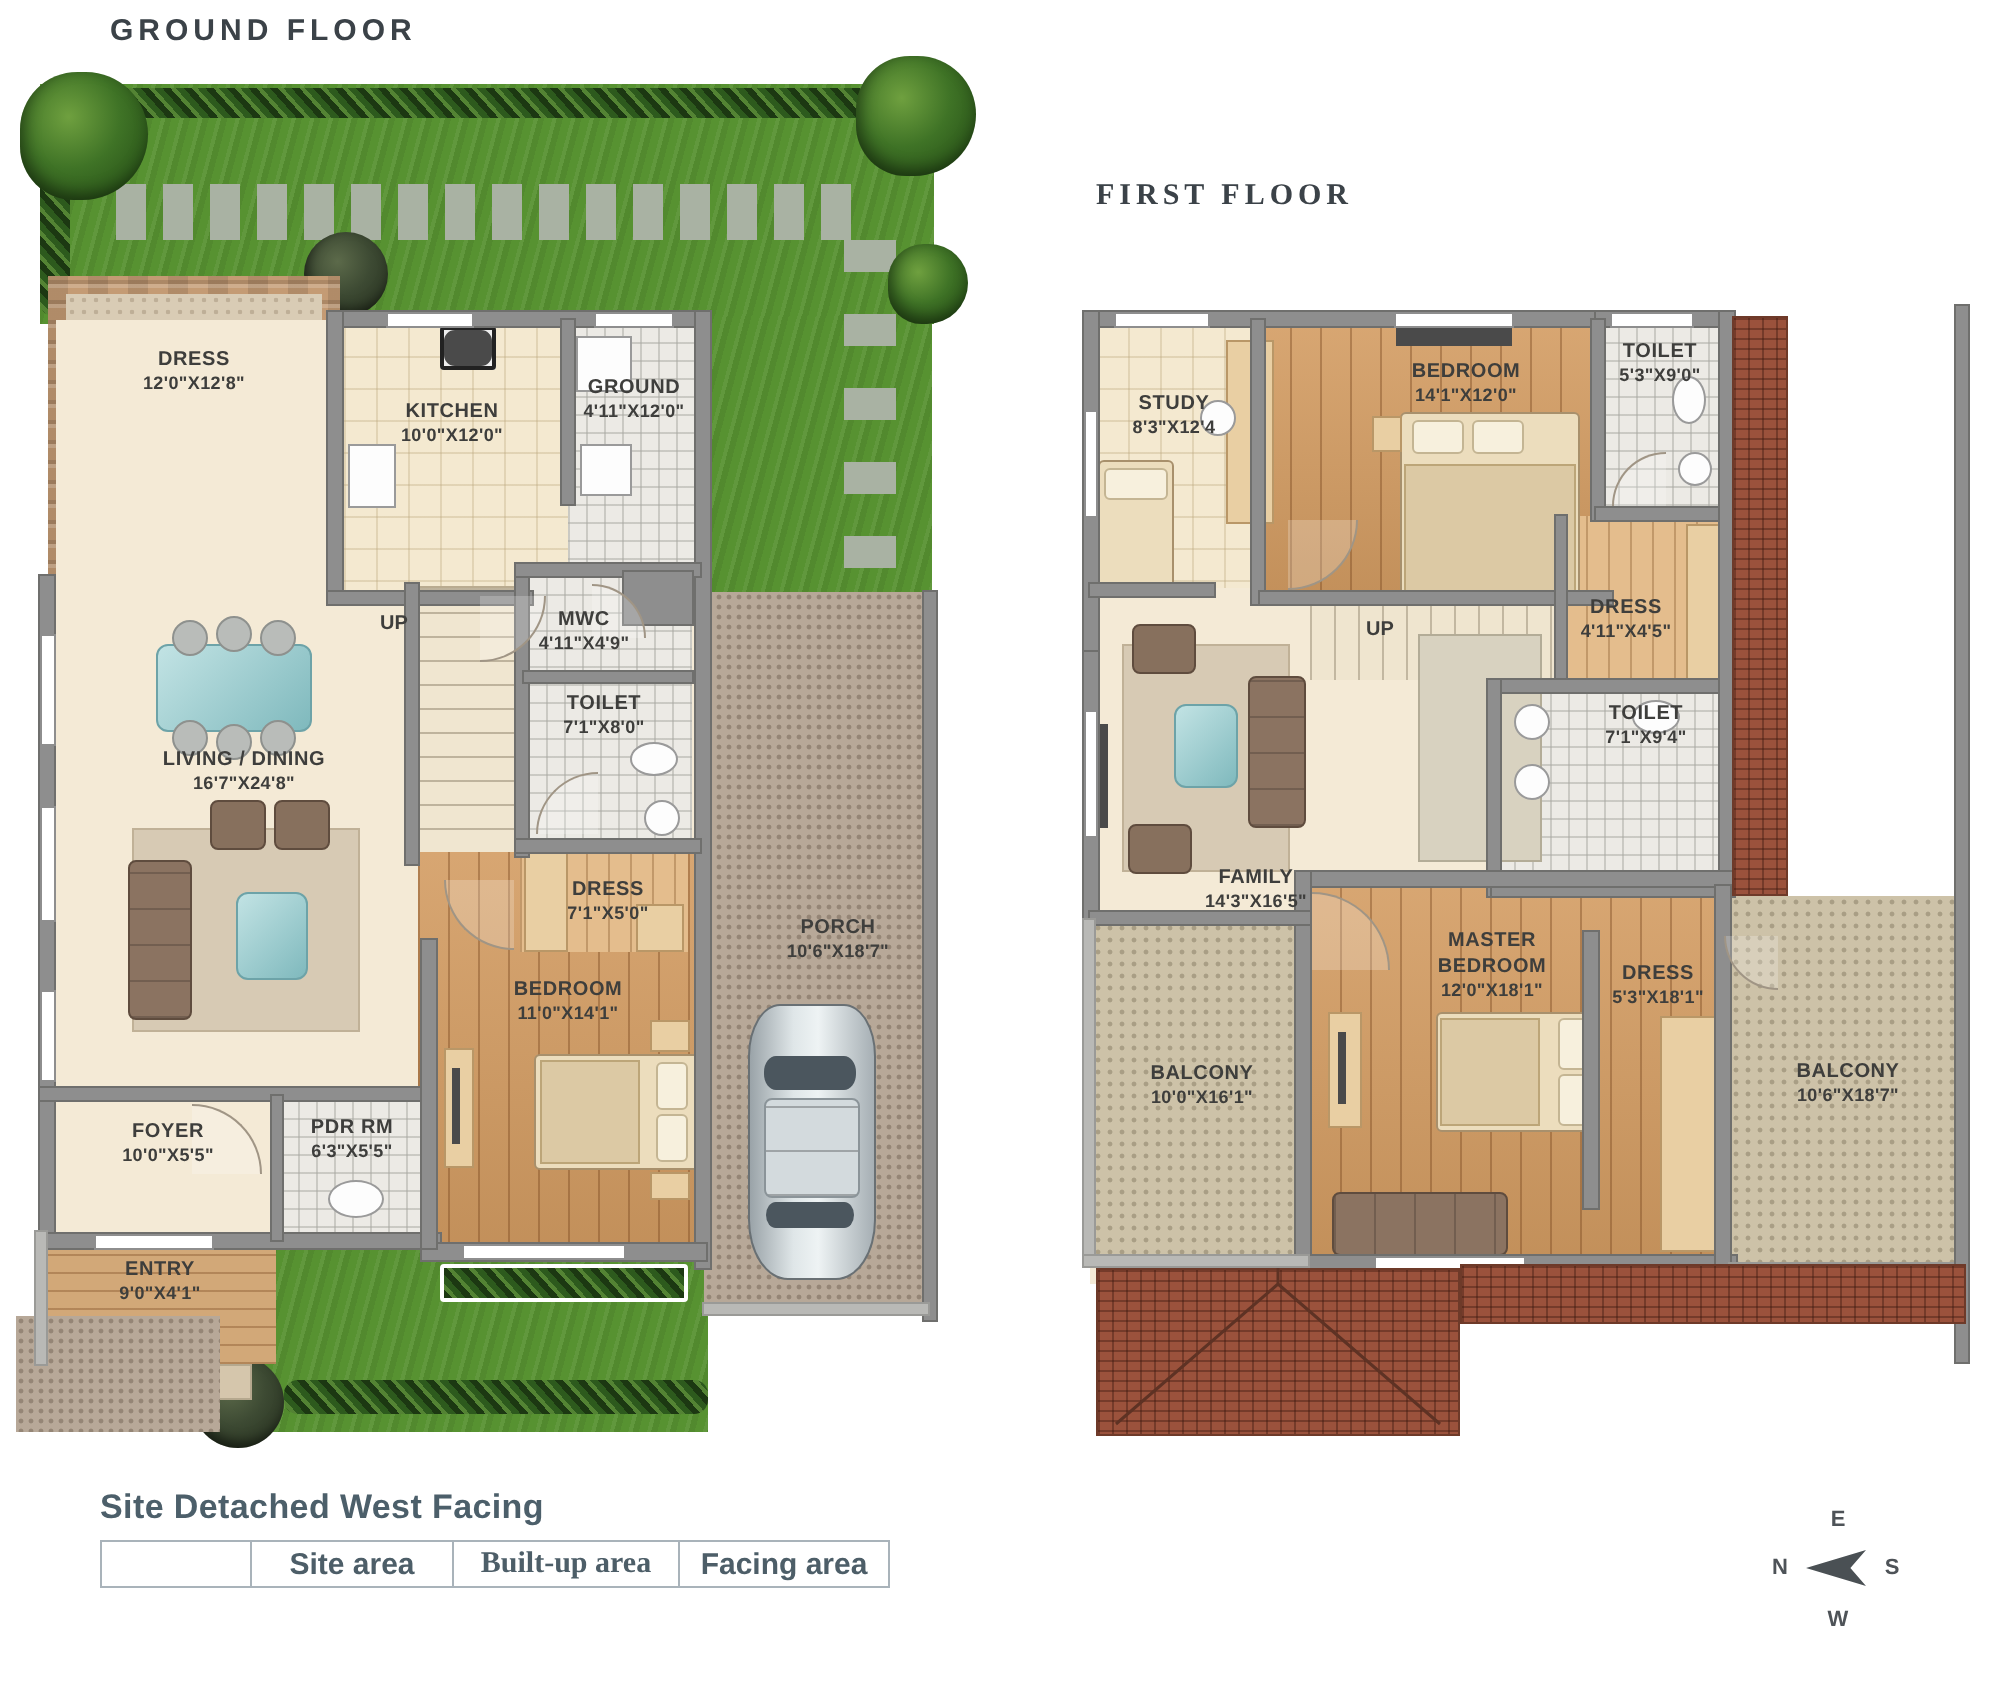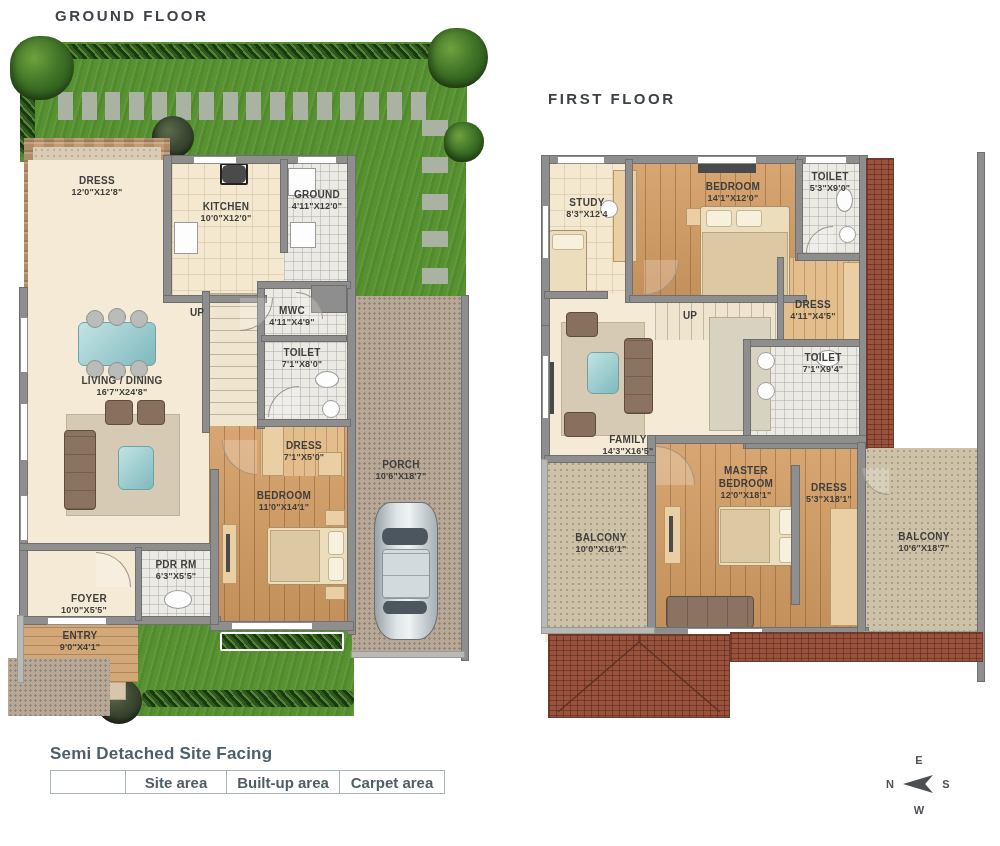--- a/index.html
+++ b/index.html
@@ -58,21 +58,21 @@
   
   .car-body{background:linear-gradient(90deg,#9aa3a8,#dfe6e8 35%,#eef3f4 55%,#a6afb4);border:1px solid #697074;border-radius:16px 16px 20px 20px/26px 26px 30px 30px;}
   .car-glass{background:#4b565e;border-radius:6px/8px;}
   .car-roof{background:#d3dadd;border:1px solid #8b9499;border-radius:4px;background-image:repeating-linear-gradient(0deg, rgba(0,0,0,.25) 0 1px, transparent 1px 22px);}
   
   .spec{position:absolute;left:50px;top:744px;}
   .spec-title{font-size:17px;font-weight:bold;color:#4c5f6a;letter-spacing:.2px;margin-bottom:6px;}
   table.spec-t{border-collapse:collapse;background:#fff;}
   table.spec-t td,table.spec-t th{border:1.5px solid #a9b3ba;text-align:center;height:22px;font-size:14px;color:#87939b;padding:0 6px;}
   table.spec-t th{font-size:15px;font-weight:bold;color:#4d5e68;}
-  table.spec-t .c0{width:62px;} table.spec-t .c1{width:88px;} table.spec-t .c2{width:100px;} table.spec-t .c3{width:92px;}
+  table.spec-t .c0{width:62px;} table.spec-t .c1{width:88px;} table.spec-t .c2{width:100px;font-family:Liberation Serif, serif;} table.spec-t .c3{width:92px;}
   
   .compass-letter{position:absolute;font-size:11px;font-weight:bold;color:#4e5358;transform:translate(-50%,-50%);}
   .compass-arrow{position:absolute;background:#4a5054;clip-path:polygon(0 50%, 100% 0, 74% 50%, 100% 100%);}
 </style>
 </head>
 <body>
 
 <div class="floor-title" style="left:55px;top:7px;">GROUND FLOOR</div>
 
 <div class="abs grass" style="left:20px;top:42px;width:447px;height:120px;"></div>
@@ -211,35 +211,35 @@
   <span class="ld">7'1"X5'0"</span>
 </div>
 <div class="lbl" style="left:284px;top:501px;">
   <span class="ln">BEDROOM</span>
   <span class="ld">11'0"X14'1"</span>
 </div>
 <div class="lbl" style="left:176px;top:570px;">
   <span class="ln">PDR RM</span>
   <span class="ld">6'3"X5'5"</span>
 </div>
-<div class="lbl" style="left:84px;top:604px;text-align:right;">
+<div class="lbl" style="left:84px;top:572px;">
   <span class="ln">FOYER</span>
   <span class="ld">10'0"X5'5"</span>
 </div>
 <div class="lbl" style="left:80px;top:641px;">
   <span class="ln">ENTRY</span>
   <span class="ld">9'0"X4'1"</span>
 </div>
-<div class="lbl" style="left:401px;top:470px;">
+<div class="lbl" style="left:419px;top:470px;">
   <span class="ln">PORCH</span>
   <span class="ld">10'6"X18'7"</span>
 </div>
 <div class="uplbl" style="left:197px;top:312px;">UP</div>
 
-<div class="floor-title" style="left:548px;top:90px;">FIRST FLOOR</div>
+<div class="floor-title" style="left:548px;top:90px;font-family:Liberation Serif, serif;">FIRST FLOOR</div>
 
 <div class="abs cream" style="left:545px;top:160px;width:322px;height:482px;"></div>
 <div class="abs creamgrid" style="left:548px;top:162px;width:80px;height:132px;"></div>
 <div class="abs wood" style="left:630px;top:162px;width:170px;height:138px;"></div>
 <div class="abs tile" style="left:800px;top:162px;width:64px;height:94px;"></div>
 <div class="abs woodlight" style="left:782px;top:258px;width:84px;height:84px;"></div>
 <div class="abs tan" style="left:843px;top:262px;width:18px;height:76px;"></div>
 <div class="abs tile" style="left:748px;top:346px;width:114px;height:96px;"></div>
 <div class="abs stairv" style="left:655px;top:298px;width:125px;height:42px;"></div>
 <div class="abs landing" style="left:710px;top:318px;width:60px;height:112px;"></div>
@@ -356,28 +356,28 @@
   <span class="ln">BALCONY</span>
   <span class="ld">10'0"X16'1"</span>
 </div>
 <div class="lbl" style="left:924px;top:542px;">
   <span class="ln">BALCONY</span>
   <span class="ld">10'6"X18'7"</span>
 </div>
 <div class="uplbl" style="left:690px;top:315px;">UP</div>
 
 <div class="spec">
-  <div class="spec-title">Semi Detached Site Facing</div>
+  <div class="spec-title">Site Detached West Facing</div>
   <table class="spec-t">
     <tbody>
         <tr>
       <th class="c0"></th>
       <th class="c1">Site area</th>
       <th class="c2">Built-up area</th>
-      <th class="c3">Carpet area</th>
+      <th class="c3">Facing area</th>
     </tr>
   </tbody>
     </table>
 </div>
 
 <div class="compass-letter" style="left:919px;top:760px;">E</div>
 <div class="compass-letter" style="left:890px;top:784px;">N</div>
 <div class="compass-letter" style="left:946px;top:784px;">S</div>
 <div class="compass-letter" style="left:919px;top:810px;">W</div>
 <div class="compass-arrow" style="left:903px;top:775px;width:30px;height:18px;"></div>

